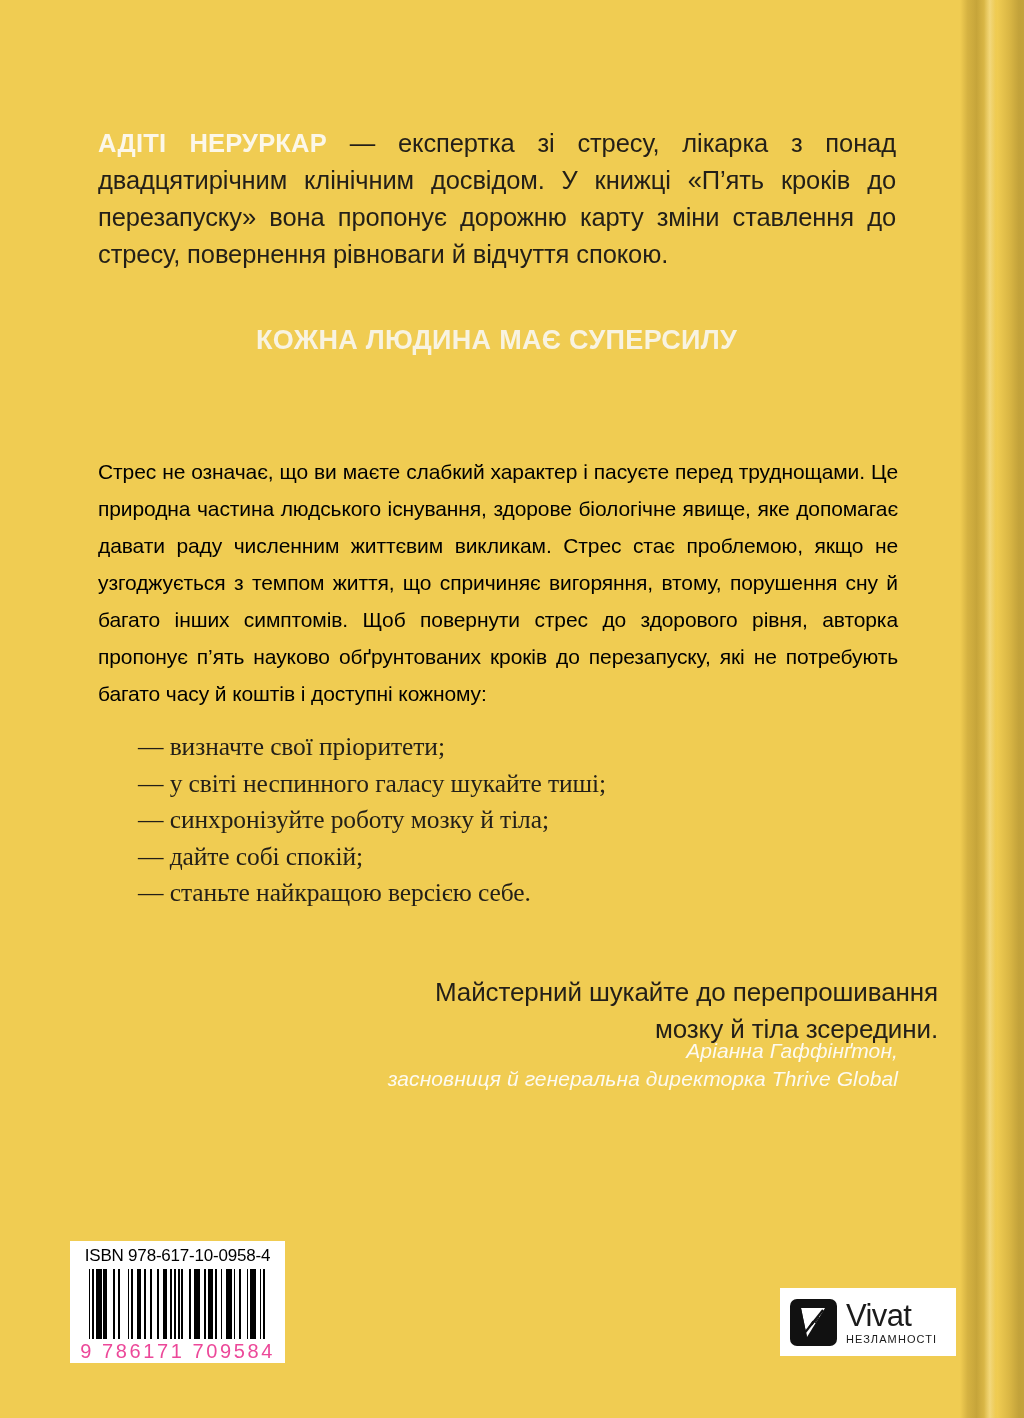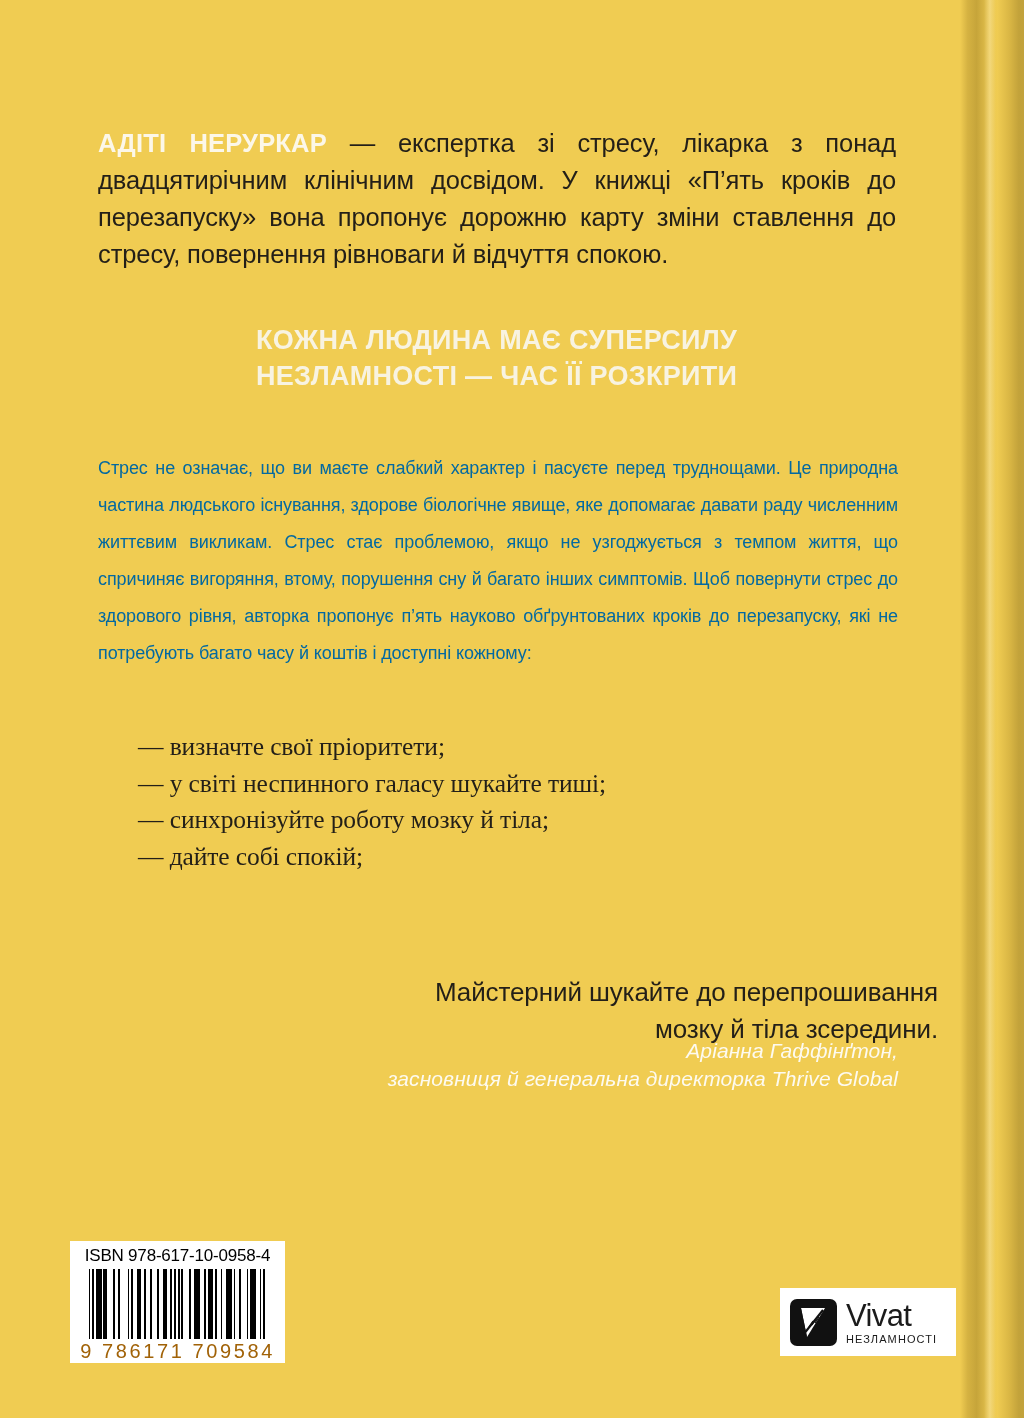--- a/index.html
+++ b/index.html
@@ -95,23 +95,23 @@
     letter-spacing: 0.3px;
   }
   .headline .hl-line { display: block; white-space: nowrap; }
 
   
   .body-copy {
     position: absolute;
     top: 432px;
     left: 0;
     width: 800px;
-    font-size: 18px;
+    font-size: 21px;
     line-height: 37px;
-    color: #0369a1;
+    color: #000000;
     letter-spacing: -0.1px;
     text-align: justify;
     text-align-last: left;
   }
 
   .steps {
     position: absolute;
     top: 729px;
     left: 40px;
     width: 740px;
@@ -173,21 +173,21 @@
     margin: 3px auto 0 auto;
     width: 178px;
     height: 70px;
     display: flex;
     align-items: flex-start;
   }
   .bars span { display: block; background: #000; height: 100%; }
   .ean-digits {
     text-align: center;
     font-size: 20px;
-    color: #a16207;
+    color: #ec4899;
     letter-spacing: 2.6px;
     line-height: 22px;
     margin-top: 1px;
     white-space: nowrap;
   }
 
   
   .logo-box {
     position: absolute;
     left: 780px;
@@ -231,30 +231,30 @@
 <body>
 
 <div class="cover">
 
   <div class="content">
 
     <p class="intro"><span class="author-name">АДІТІ НЕРУРКАР</span><span> — експертка зі стресу, лікарка з понад двадцятирічним клінічним досвідом. У книжці «П’ять кроків до перезапуску» вона пропонує дорожню карту зміни ставлення до стресу, повернення рівноваги й відчуття спокою.</span></p>
 
     <h2 class="headline">
       <span class="hl-line">КОЖНА ЛЮДИНА МАЄ СУПЕРСИЛУ</span>
-      <span class="hl-line">НЕЗЛАМНОСТІ — ЧАС ЇЇ РОЗКРИТИ</span>
     </h2>
 
     <p class="body-copy">Стрес не означає, що ви маєте слабкий характер і пасуєте перед труднощами. Це природна частина людського існування, здорове біологічне явище, яке допомагає давати раду численним життєвим викликам. Стрес стає проблемою, якщо не узгоджується з темпом життя, що спричиняє вигоряння, втому, порушення сну й багато інших симптомів. Щоб повернути стрес до здорового рівня, авторка пропонує п’ять науково обґрунтованих кроків до перезапуску, які не потребують багато часу й коштів і доступні кожному:</p>
 
     <div class="steps">
       <span class="step">— визначте свої пріоритети;</span>
       <span class="step">— у світі неспинного галасу шукайте тиші;</span>
       <span class="step">— синхронізуйте роботу мозку й тіла;</span>
       <span class="step">— дайте собі спокій;</span>
+      <span class="step">— станьте найкращою версією себе.</span>
     </div>
 
     <blockquote class="quote">
       <span class="q-line">Майстерний шукайте до перепрошивання</span>
       <span class="q-line">мозку й тіла зсередини.</span>
     </blockquote>
 
     <div class="attribution">
       <span class="a-line">Аріанна Гаффінґтон,</span>
       <span class="a-line">засновниця й генеральна директорка Thrive Global</span>

